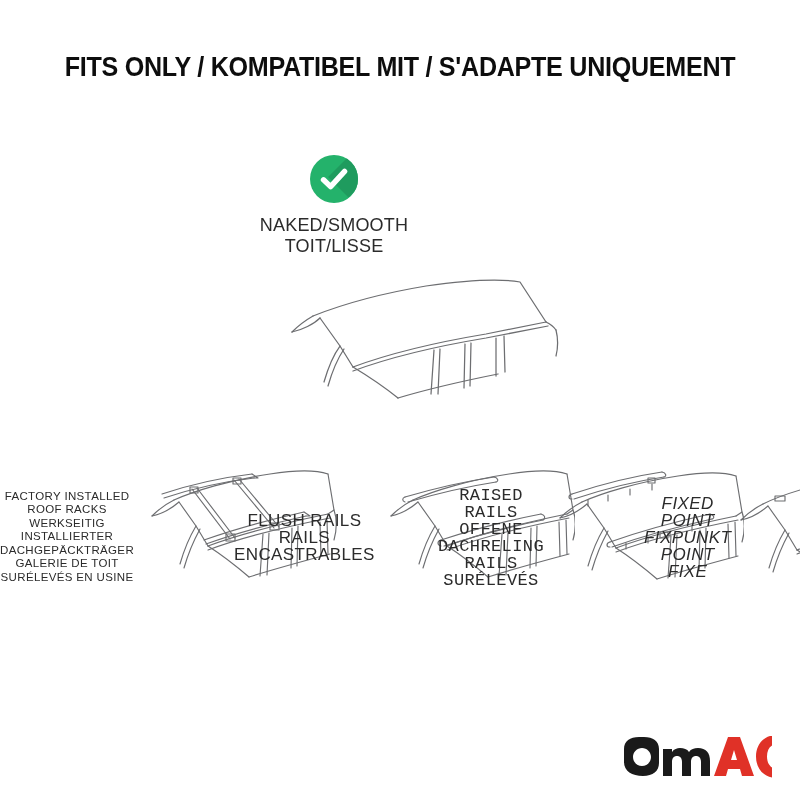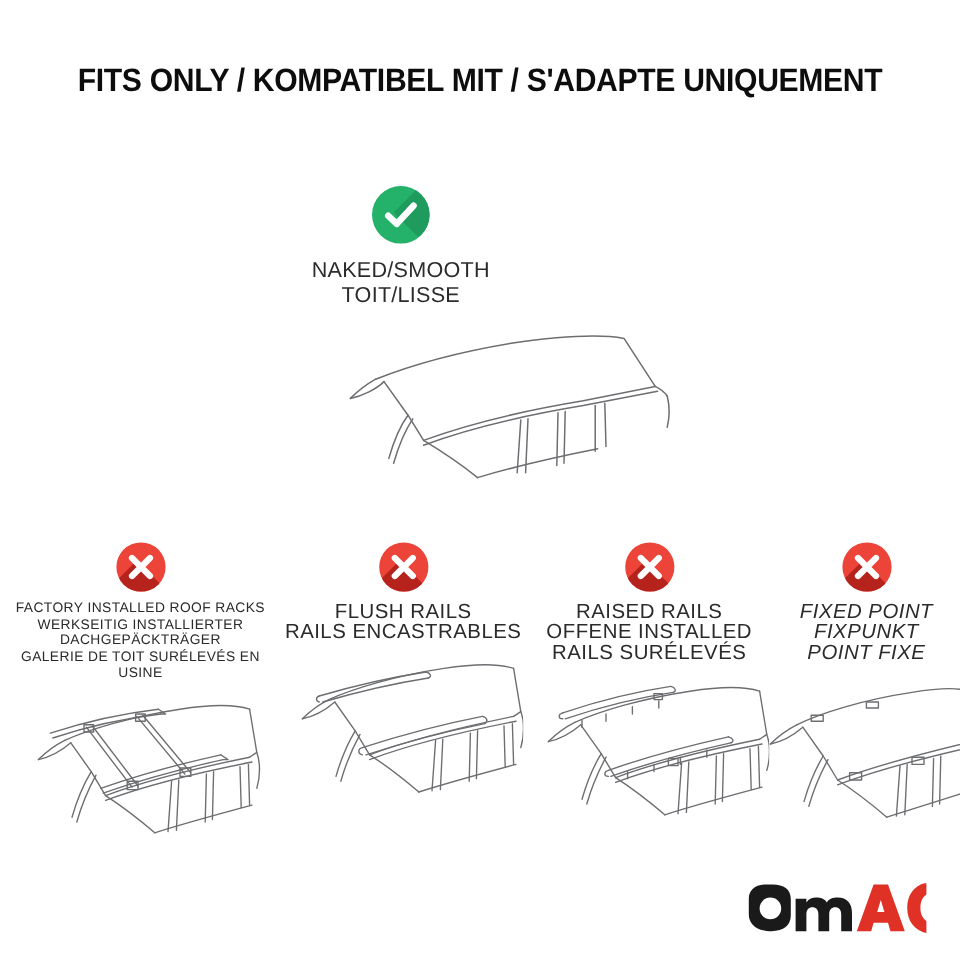--- a/index.html
+++ b/index.html
@@ -105,26 +105,26 @@
   .bottom-row {
     position: absolute;
     top: 452px;
     left: 0;
     width: 800px;
     display: flex;
     align-items: flex-start;
   }
   .col {
     display: flex;
-    flex-direction: column;
+    flex-direction: row;
     align-items: center;
   }
   .col-0 { width: 234px; }
   .col-1 { width: 204px; }
-  .col-2 { width: 206px; }
+  .col-2 { width: 206px; font-family: Liberation Mono, monospace; }
   .col-3 { width: 156px; font-style: italic; }
 
   .col .label {
     margin-top: 8px;
     text-align: center;
     color: #2b2b2b;
     font-weight: 400;
   }
   .col-0 .label { font-size: 11.5px; line-height: 13.5px; letter-spacing: 0.35px; }
   .col-1 .label,
@@ -308,21 +308,21 @@
 
   <div class="col col-2">
     <div class="badge no">
       <div class="shadow"></div>
       <svg width="41" height="41" viewBox="0 0 41 41" aria-hidden="true">
         <path d="M13 13 L28 28 M28 13 L13 28" fill="none" stroke="#ffffff" stroke-width="5.2" stroke-linecap="round"></path>
       </svg>
     </div>
     <div class="label">
       <div>RAISED RAILS</div>
-      <div>OFFENE INSTALLED</div>
+      <div>OFFENE DACHRELING</div>
       <div>RAILS SURÉLEVÉS</div>
     </div>
     <div class="art">
       <svg width="200" height="150" viewBox="0 0 200 150" aria-hidden="true">
         <g fill="none" stroke="#6d6e71" stroke-width="1.15" stroke-linecap="round" stroke-linejoin="round">
           <path d="M38 42 C58 33 94 22 134 16 C160 12 180 12 192 16"></path>
           <path d="M38 42 C30 46 22 52 16 58"></path>
           <path d="M16 58 C26 56 36 50 43 44"></path>
           <path d="M43 44 L60 68 L72 88"></path>
           <path d="M72 88 C104 76 148 65 192 56"></path>

